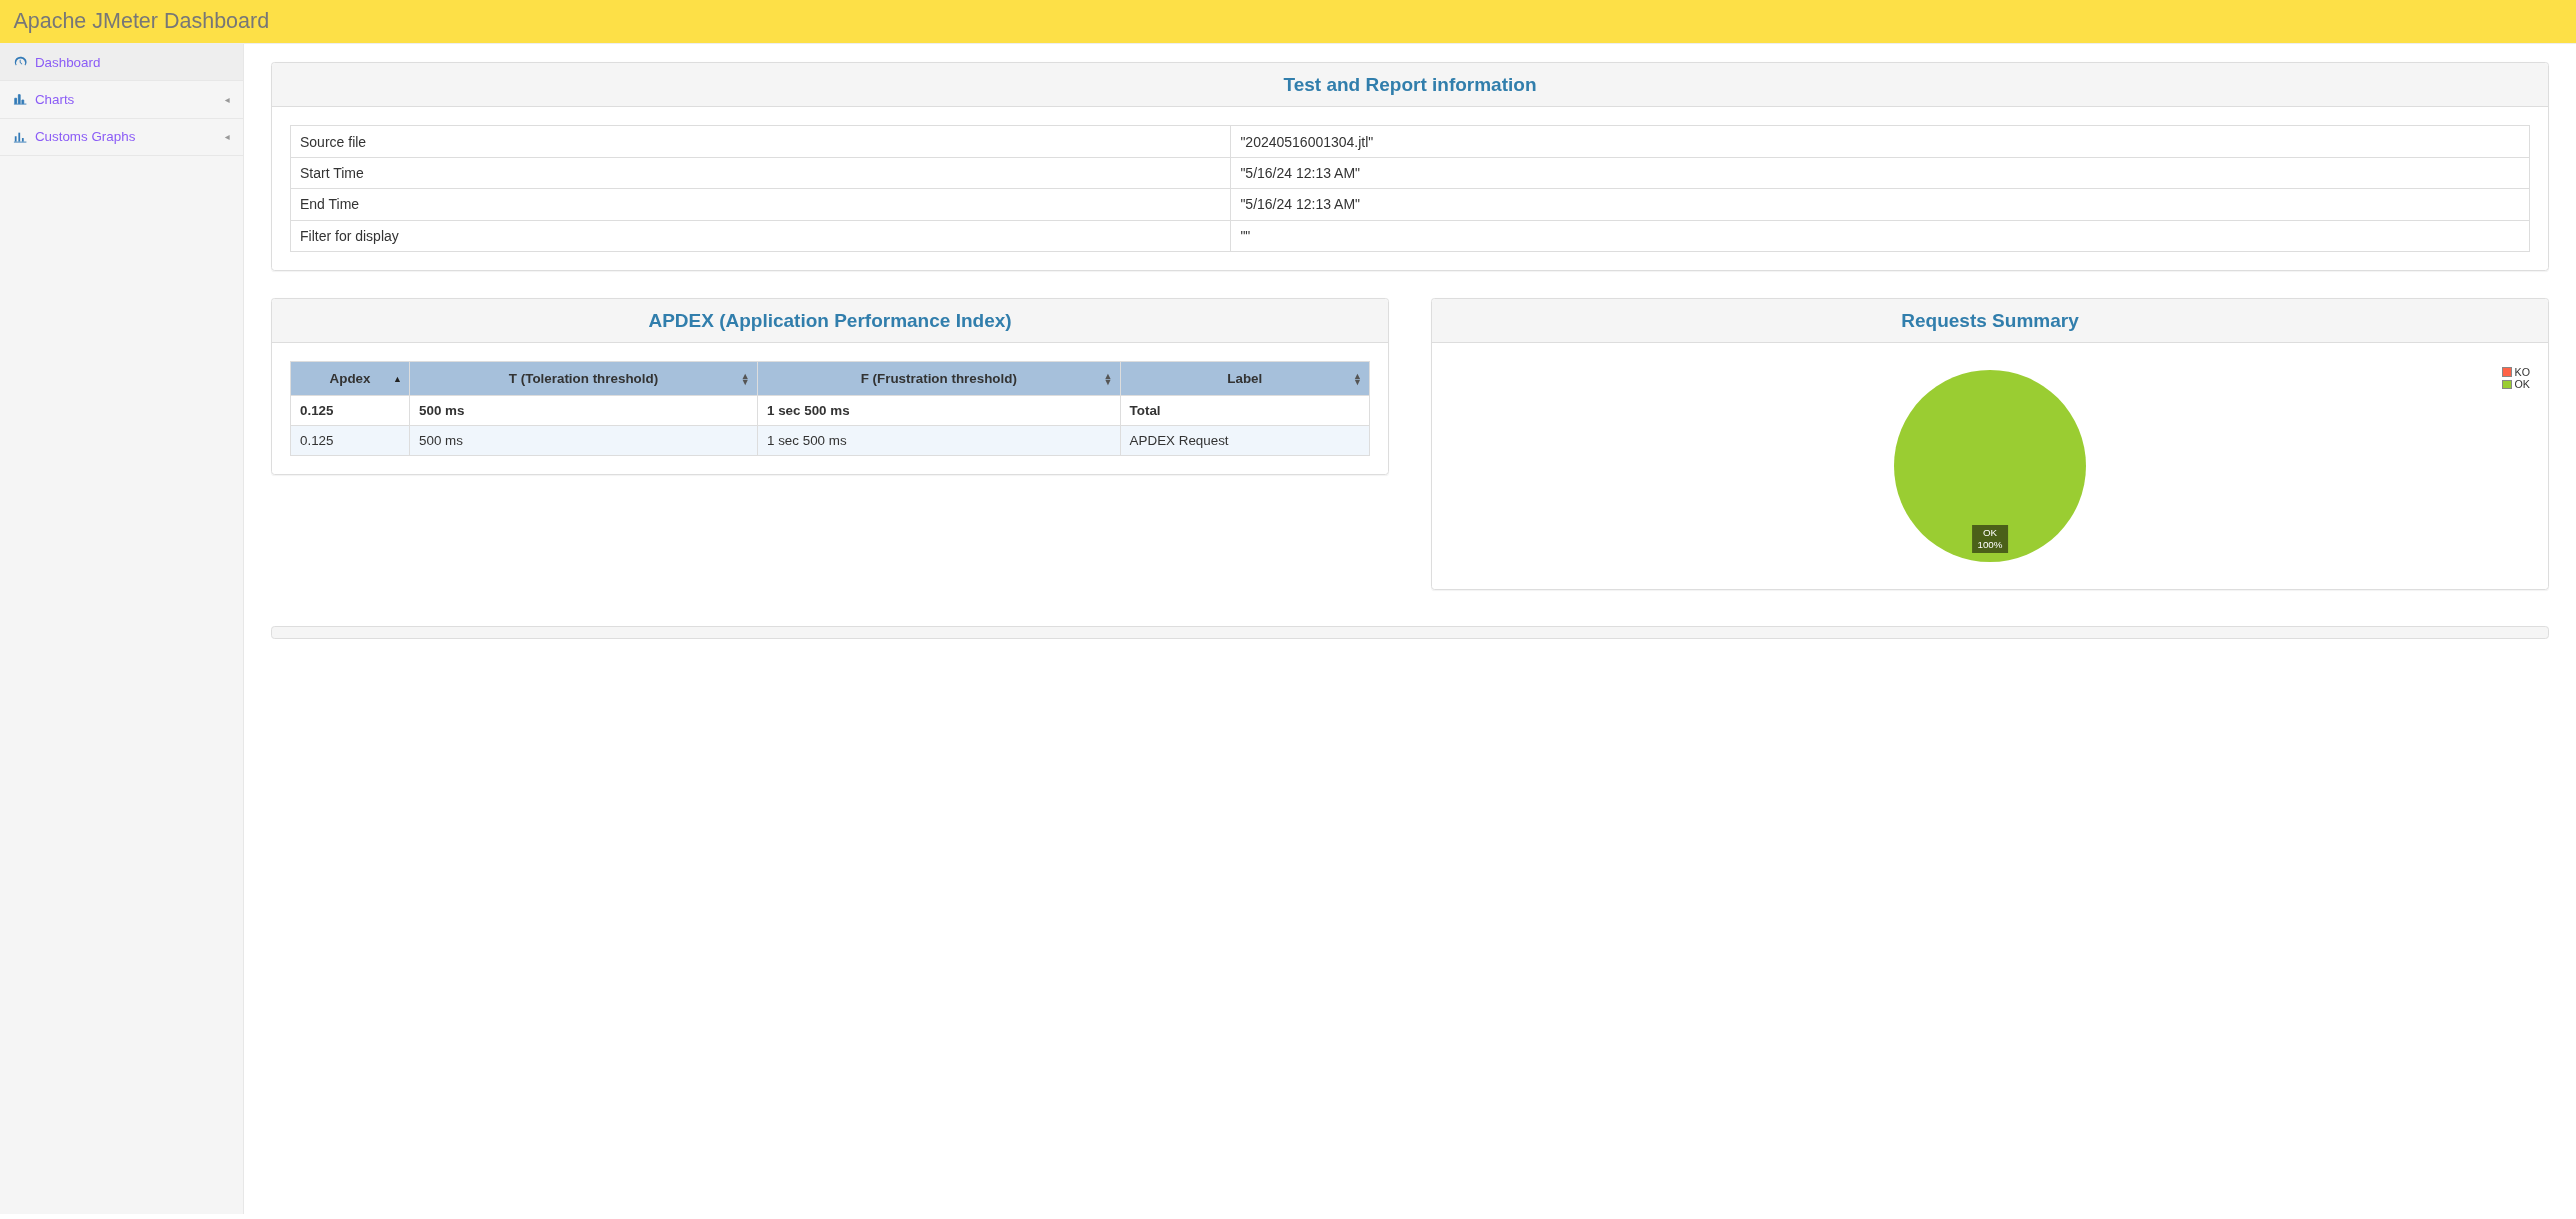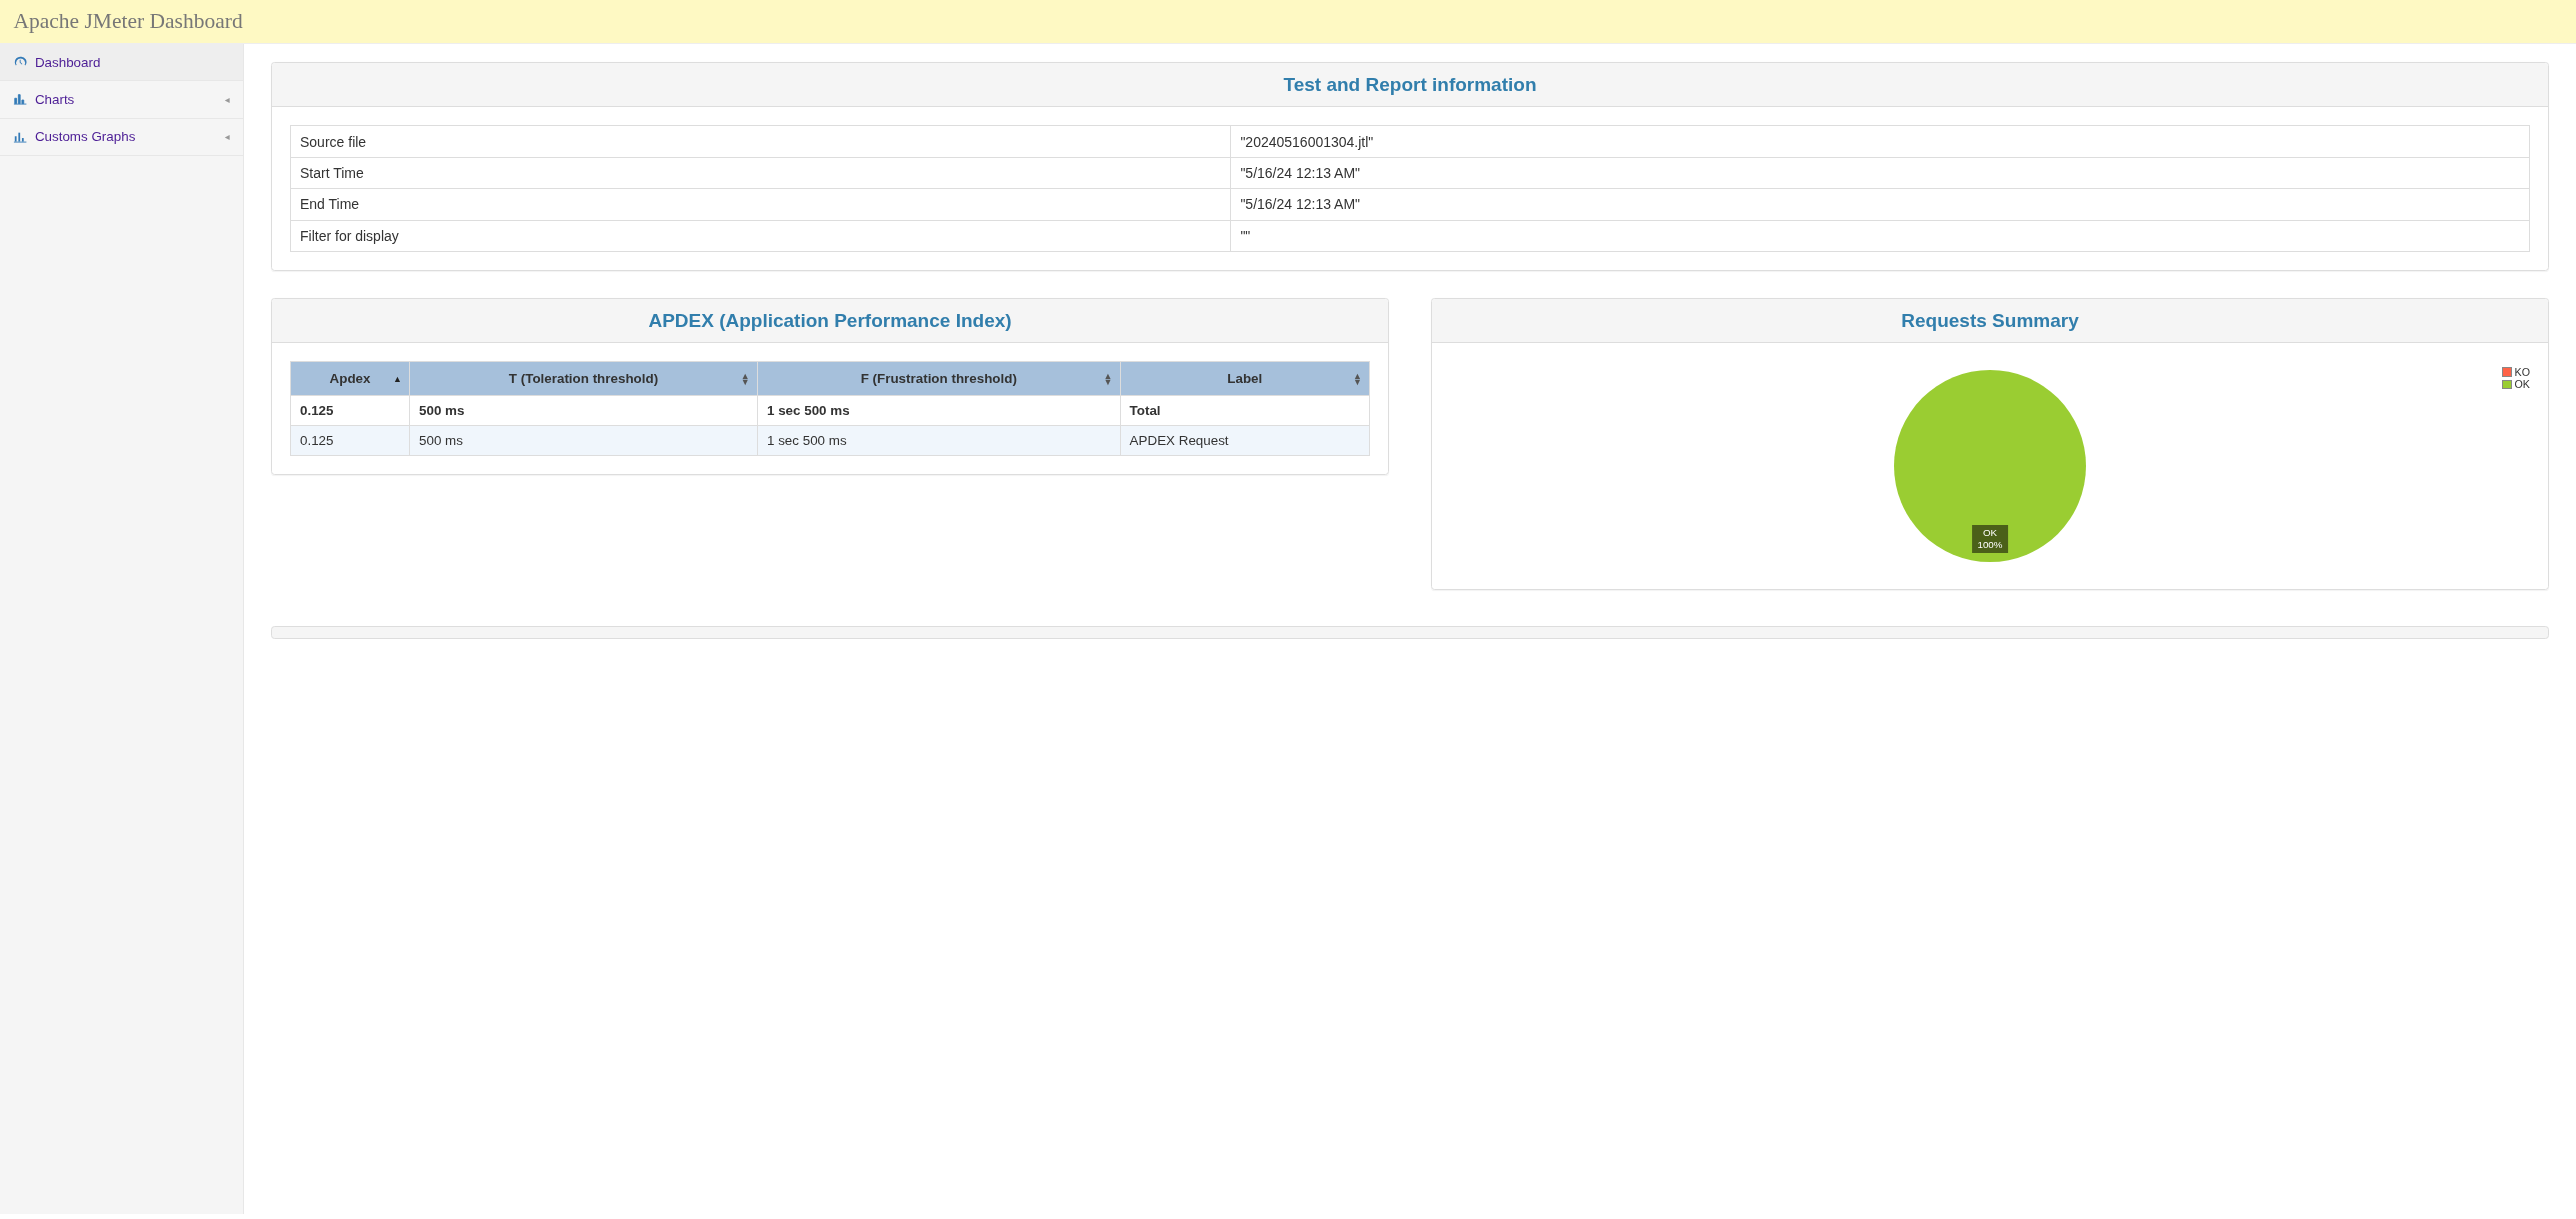--- a/index.html
+++ b/index.html
@@ -5,22 +5,21 @@
     * { box-sizing: border-box; margin: 0; padding: 0; }
     body {
       font-family: "Helvetica Neue", Helvetica, Arial, sans-serif;
       font-size: 12.5px;
       color: #333;
       background: #fff;
     }
     .page-header {
       padding: 9px 13.4px;
       border-bottom: 0.9px solid #eee;
-      background: #fef9c3;
-      font-family: Liberation Serif, serif;
+      background: #fde047;
     }
     .page-header h1 {
       font-size: 21.5px;
       font-weight: 500;
       color: #777;
     }
     .layout {
       display: flex;
       min-height: calc(100vh - 49px);
     }
@@ -37,21 +36,21 @@
       border-bottom: 0.9px solid #e7e7e7;
       font-size: 13.4px;
       cursor: pointer;
       position: relative;
     }
     .sidebar-item.active {
       background: #eee;
       color: #337ab7;
     }
     .sidebar-item .label {
-      color: #4c1d95;
+      color: #8b5cf6;
       margin-left: 7.2px;
     }
     .sidebar-item .icon {
       color: #337ab7;
       width: 14.3px;
       height: 14.3px;
       display: inline-flex;
       align-items: center;
       justify-content: center;
     }

